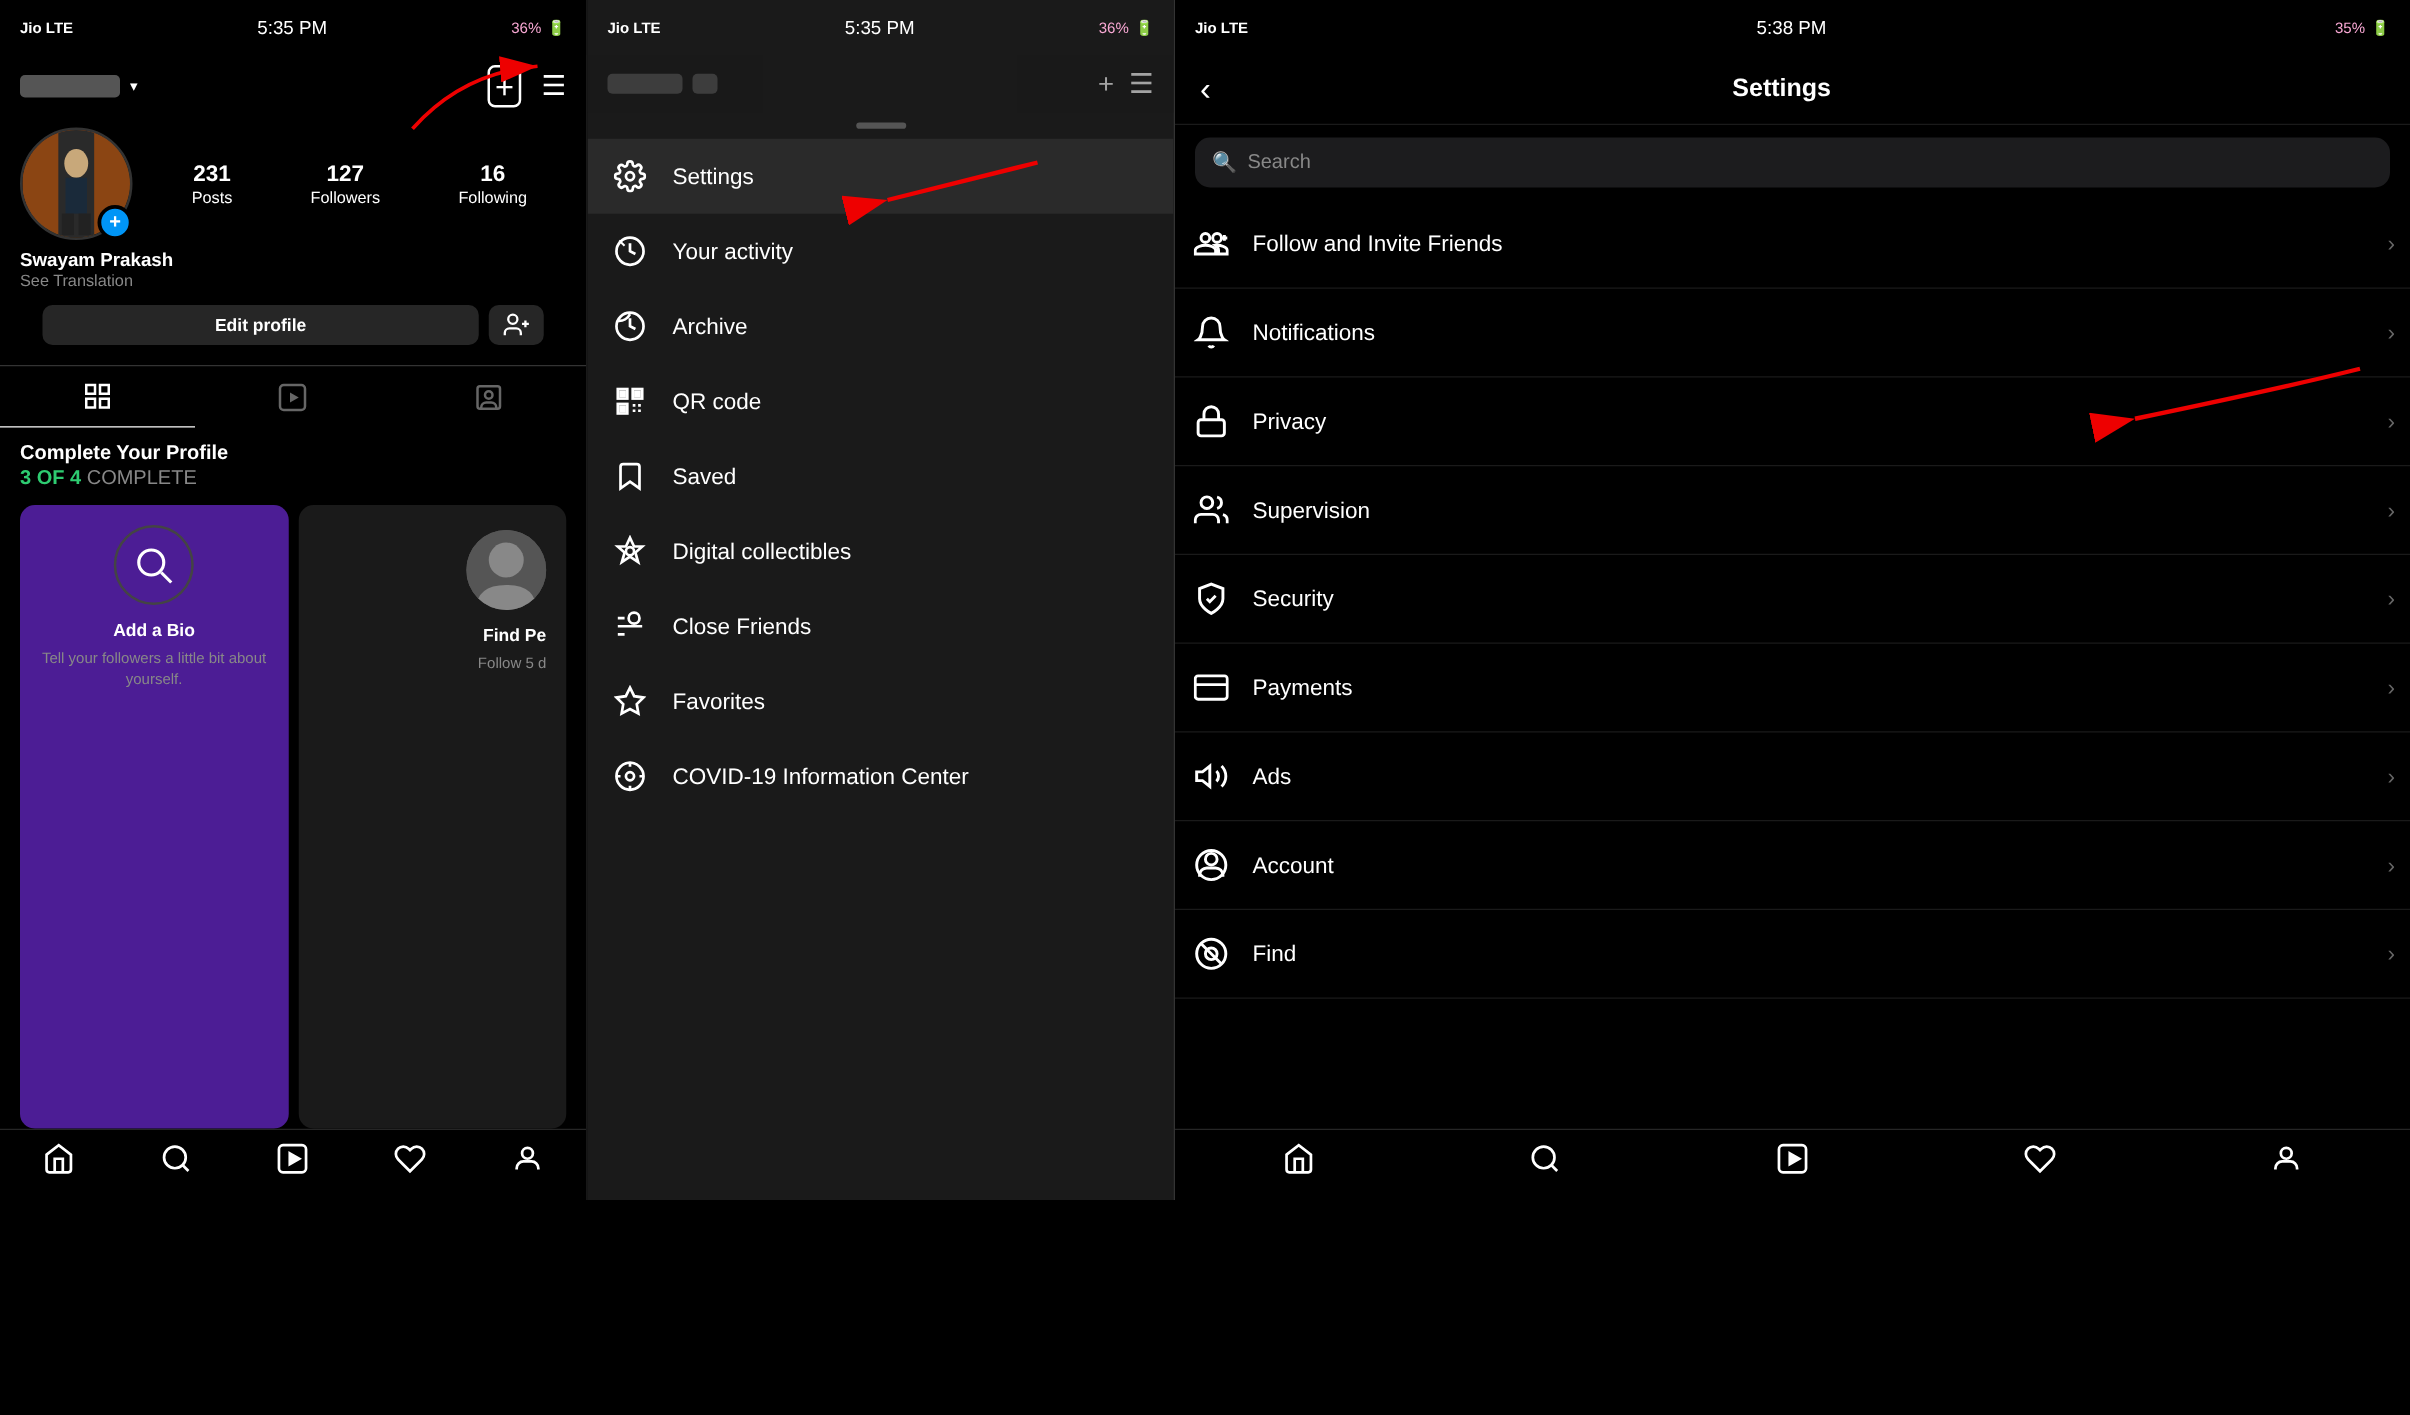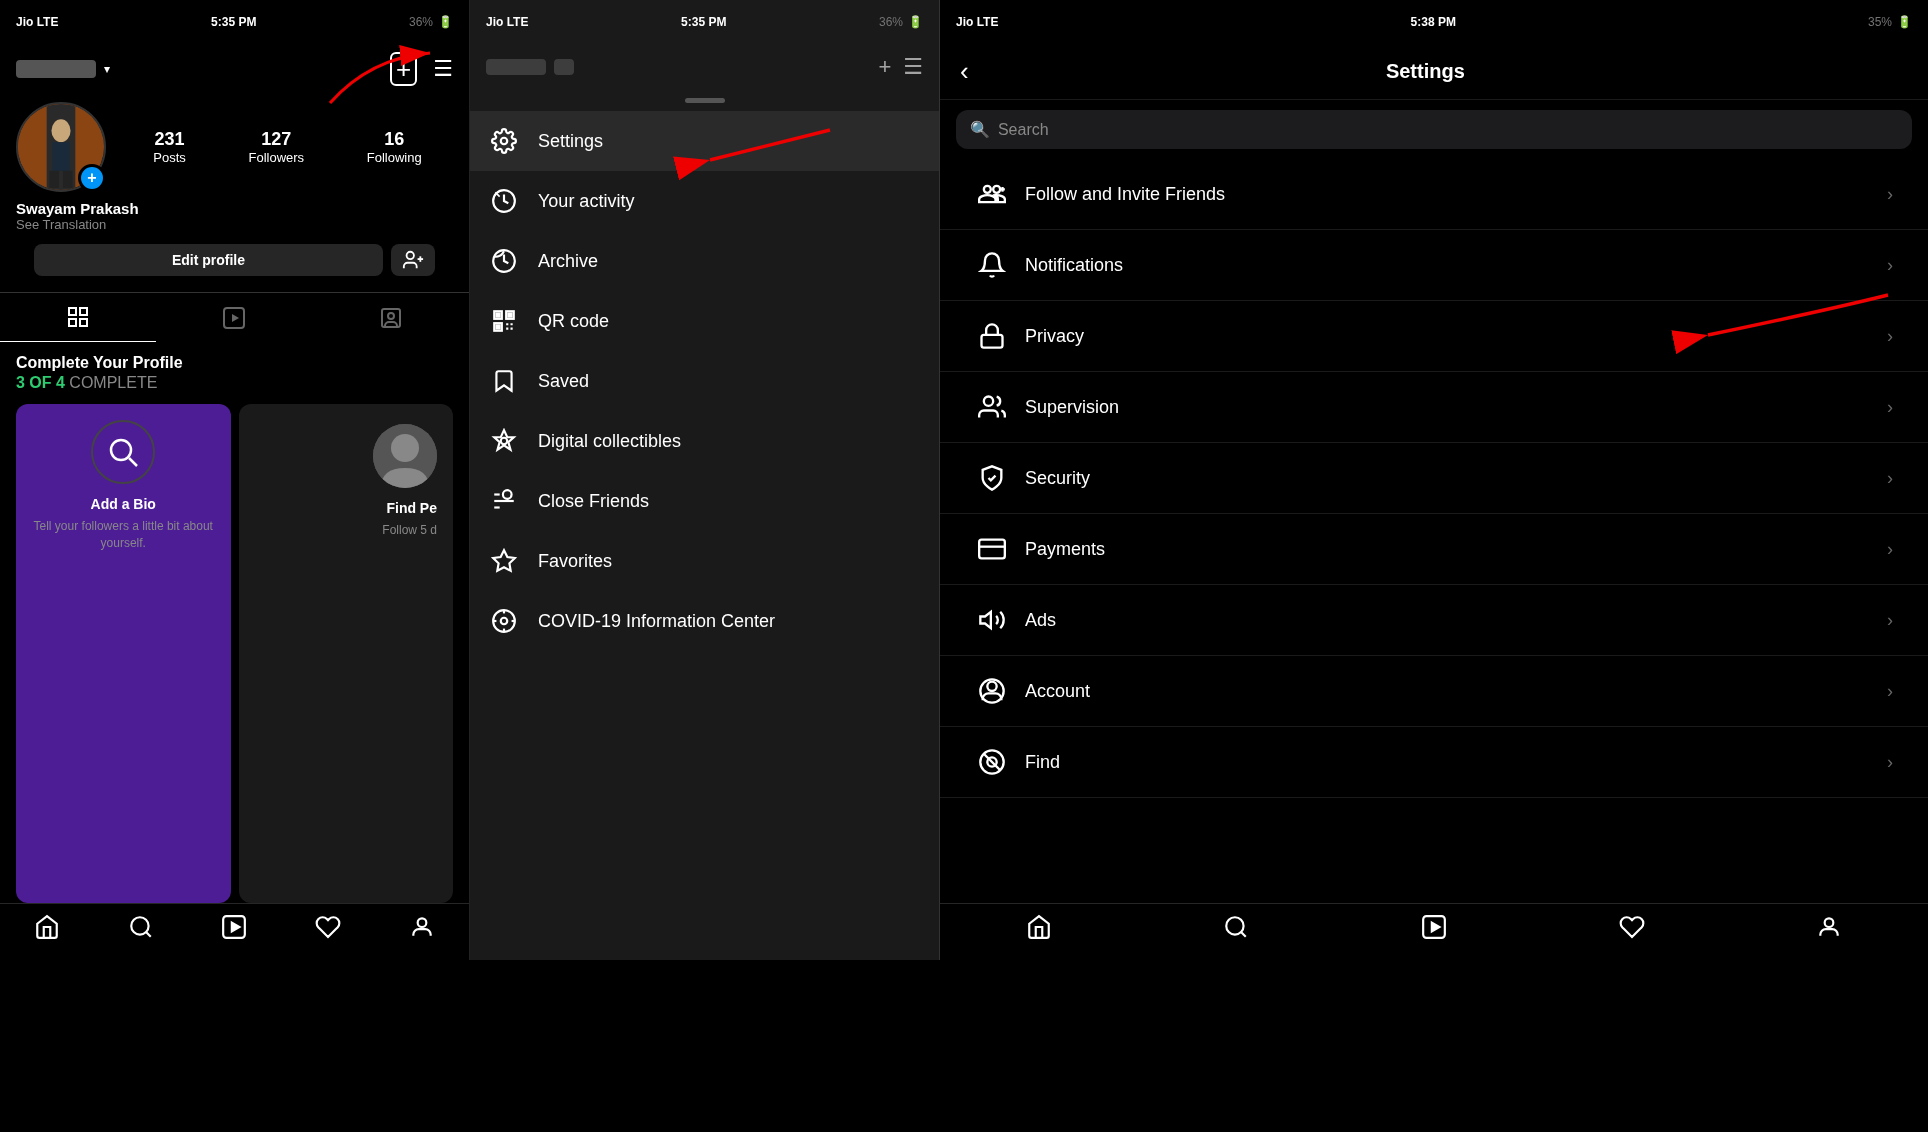--- a/index.html
+++ b/index.html
@@ -25,22 +25,22 @@
     .status-bar {
       height: 44px;
       background: #000;
       display: flex;
       align-items: center;
       justify-content: space-between;
       padding: 0 16px;
       flex-shrink: 0;
     }
     .status-bar-left { display: flex; align-items: center; gap: 6px; }
-    .status-bar-center { font-size: 12px; font-weight: 700; color: #fff; }
-    .status-bar-right { display: flex; align-items: center; gap: 5px; font-size: 12px; color: #737373; }
+    .status-bar-center { font-size: 15px; font-weight: 400; color: #fff; }
+    .status-bar-right { display: flex; align-items: center; gap: 5px; font-size: 12px; color: #f9a8d4; }
 
     
     .panel-1 {
       width: 470px;
       background: #000;
       border-right: 1px solid #222;
     }
 
     .profile-header {
       padding: 8px 16px 0;
@@ -352,21 +352,21 @@
     .search-icon { color: #888; font-size: 16px; }
     .search-placeholder { color: #888; font-size: 16px; }
 
     .settings-list {
       flex: 1;
       overflow-y: auto;
     }
     .settings-item {
       display: flex;
       align-items: center;
-      padding: 18px 35px;
+      padding: 18px 12px;
       cursor: pointer;
       border-bottom: 1px solid #1a1a1a;
     }
     .settings-item-icon {
       width: 34px;
       height: 34px;
       display: flex;
       align-items: center;
       justify-content: center;
       color: #fff;

